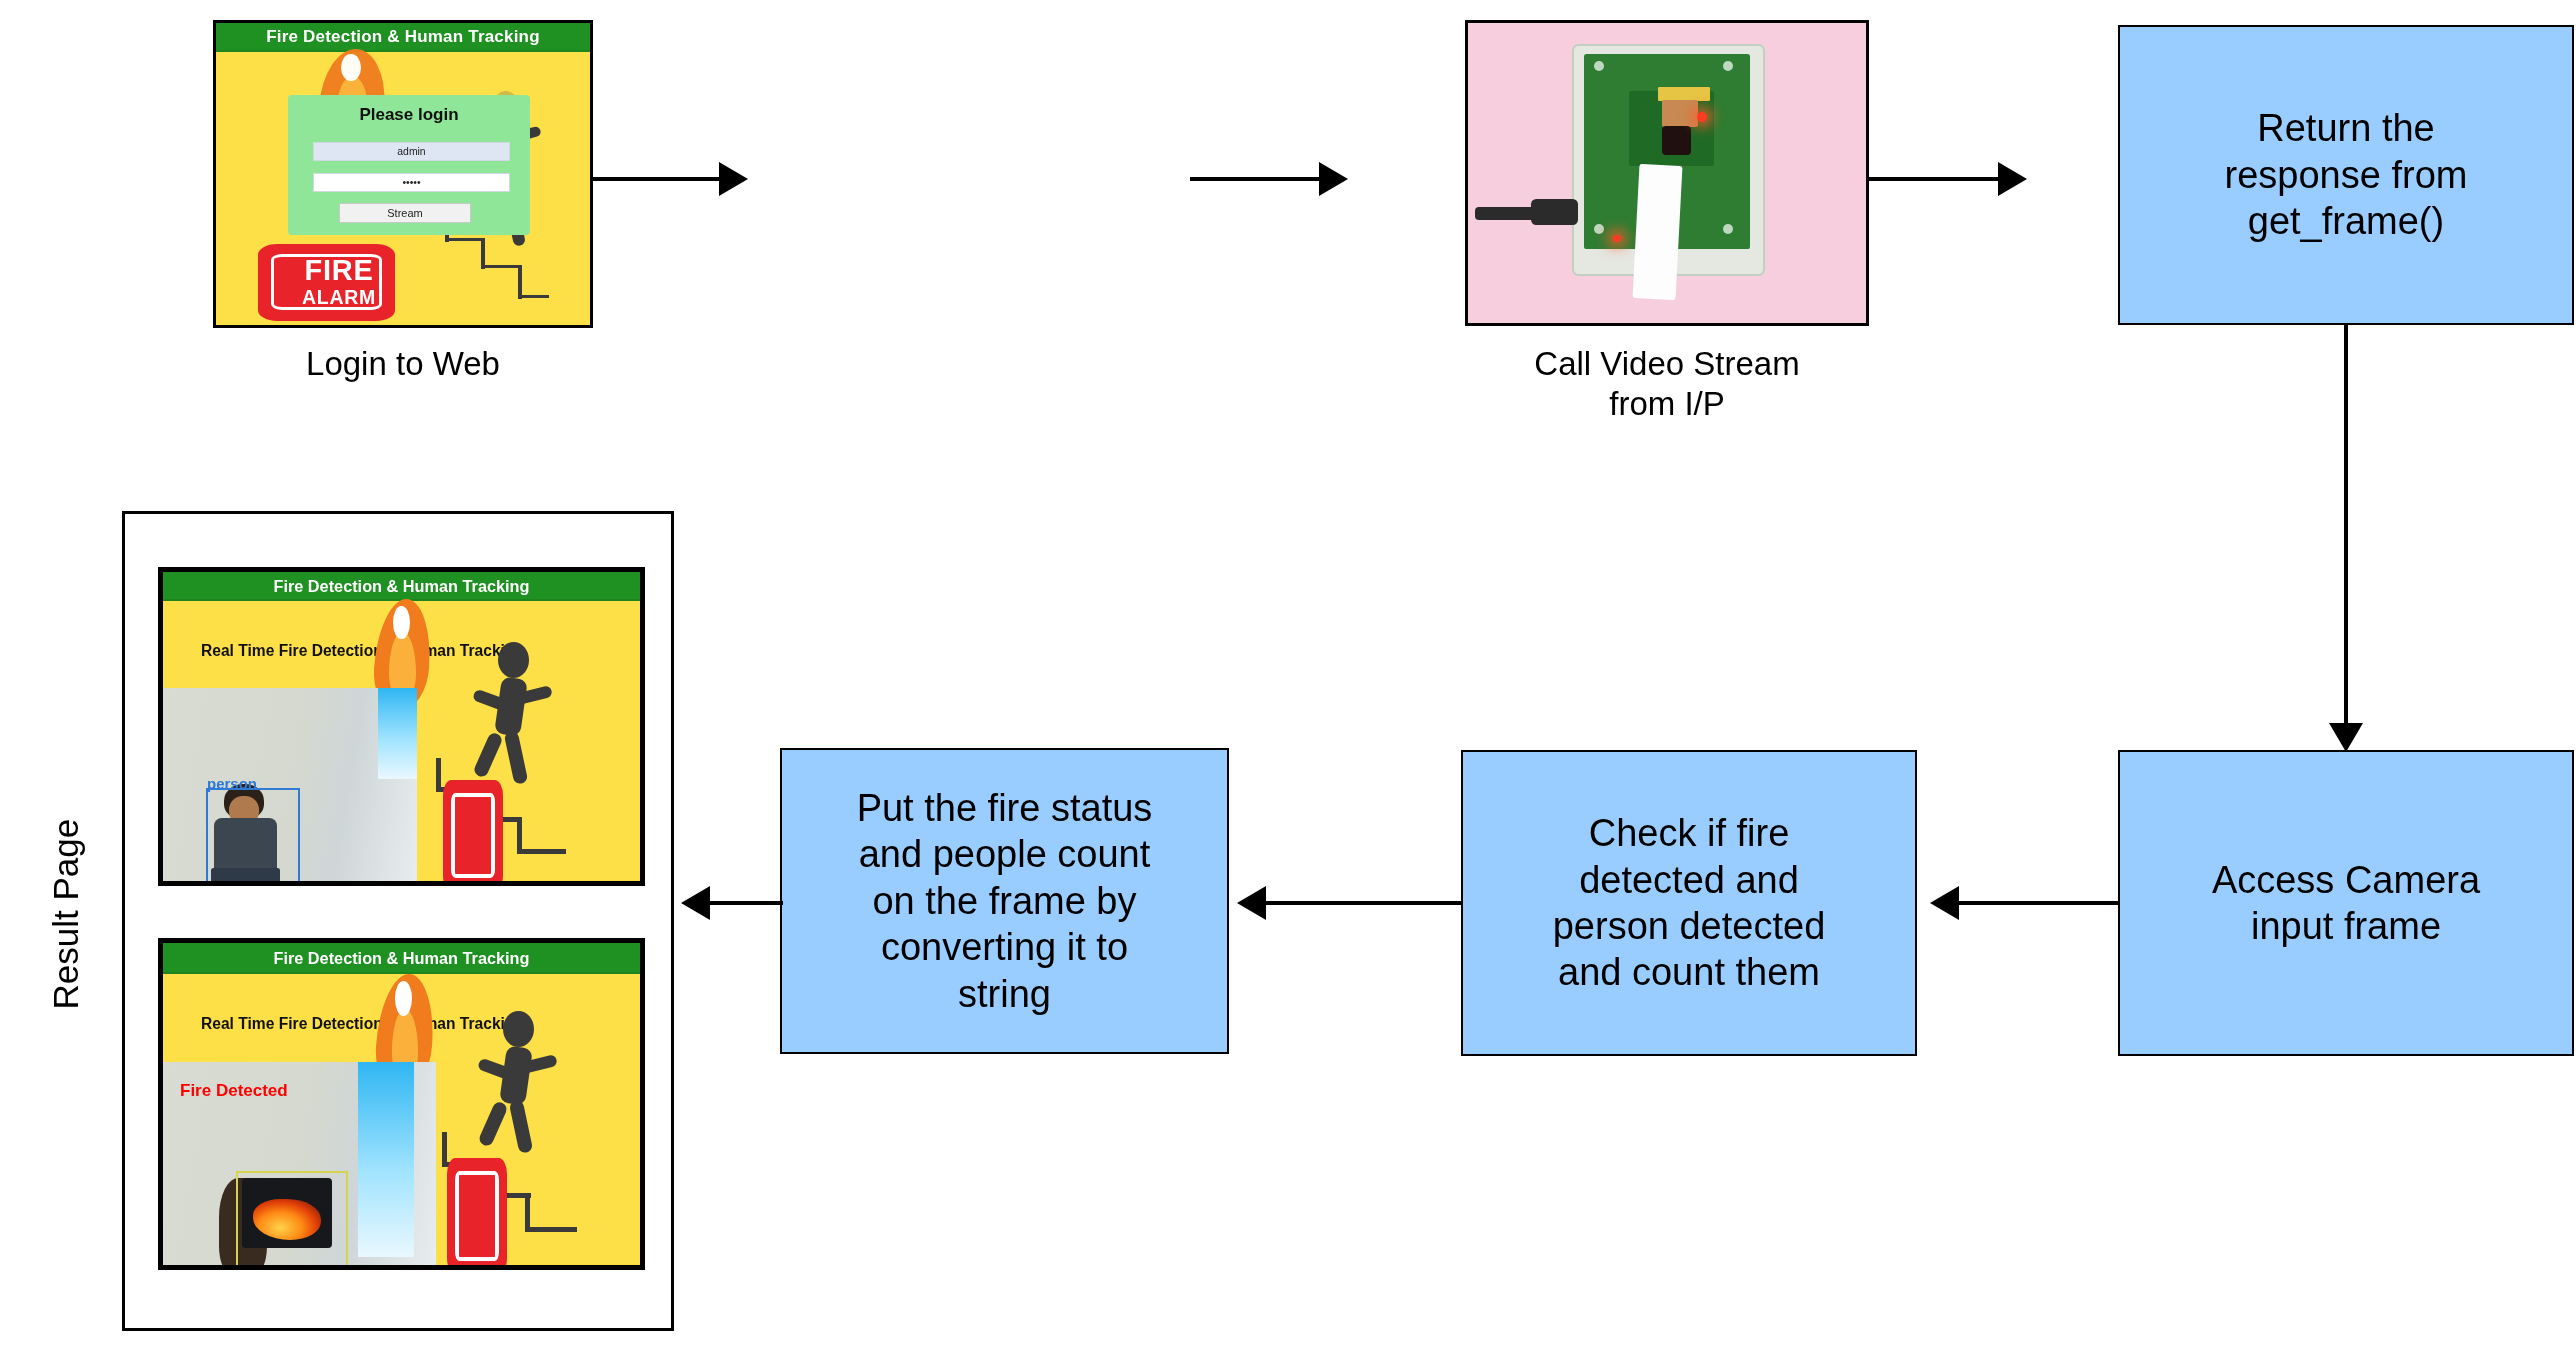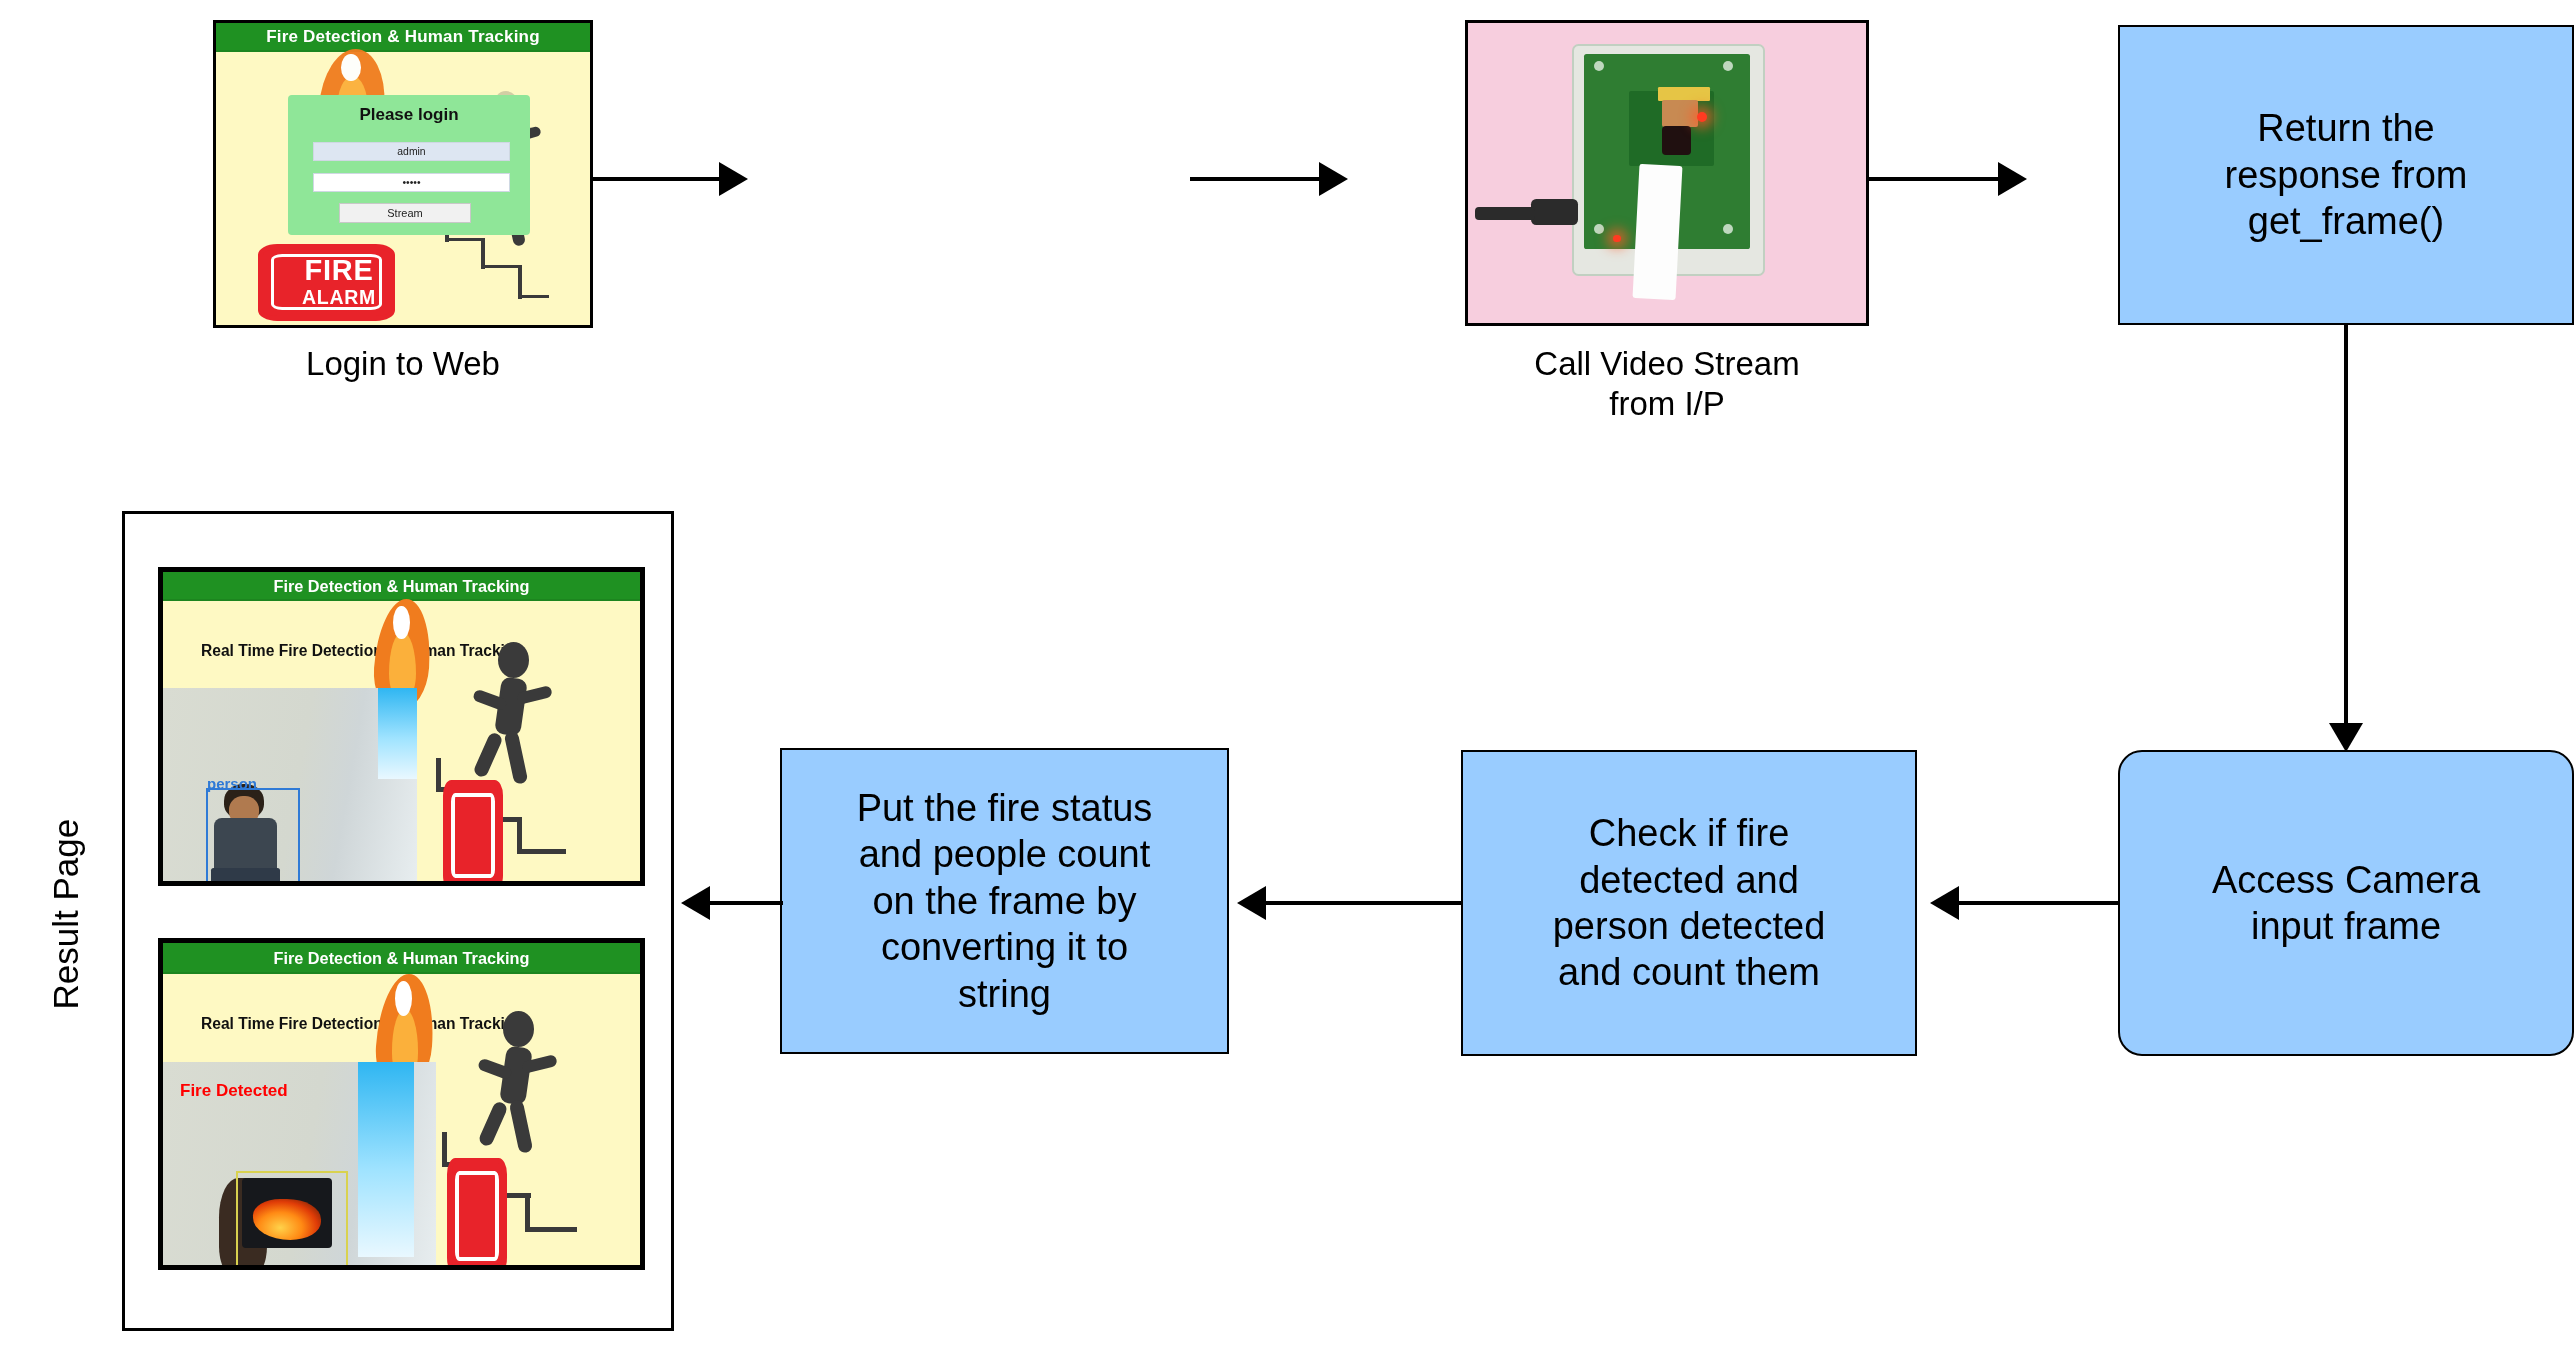--- a/index.html
+++ b/index.html
@@ -35,21 +35,21 @@
   .caption{
     position:absolute;
     text-align:center;
     font-size:33px;
     color:#000;
     line-height:1.2;
     white-space:pre-line;
   }
 
   
-  .webmock{position:absolute;inset:0;background:#fef9c3;overflow:hidden;}
+  .webmock{position:absolute;inset:0;background:#fde047;overflow:hidden;}
   .wm-header{
     position:absolute;left:0;top:0;width:100%;
     background:#1f9122;color:#fff;font-weight:bold;text-align:center;
     display:flex;align-items:center;justify-content:center;
     box-shadow:inset 0 -2px 0 rgba(0,0,0,.08);
   }
   .wm-sub{
     position:absolute;color:#111;font-weight:bold;
   }
 
@@ -242,21 +242,21 @@
 
   <div class="pbox" style="left:2118px;top:25px;width:456px;height:300px;">
     <span>Return the
 response from
 get_frame()</span>
   </div>
 
   <div class="arrow-line" style="left:2344px;top:324px;width:3.9px;height:401px;"></div>
   <div class="arrow-head ah-down" style="left:2329px;top:723px;"></div>
 
-  <div class="pbox" style="left:2118px;top:750px;width:456px;height:306px;border-radius:24px;">
+  <div class="pbox" style="left:2118px;top:750px;width:456px;height:306px;">
     <span>Access Camera
 input frame</span>
   </div>
 
   <div class="arrow-line" style="left:1959px;top:901px;width:160px;height:3.9px;"></div>
   <div class="arrow-head ah-left" style="left:1930px;top:886px;"></div>
 
   <div class="pbox" style="left:1461px;top:750px;width:456px;height:306px;">
     <span>Check if fire
 detected and

